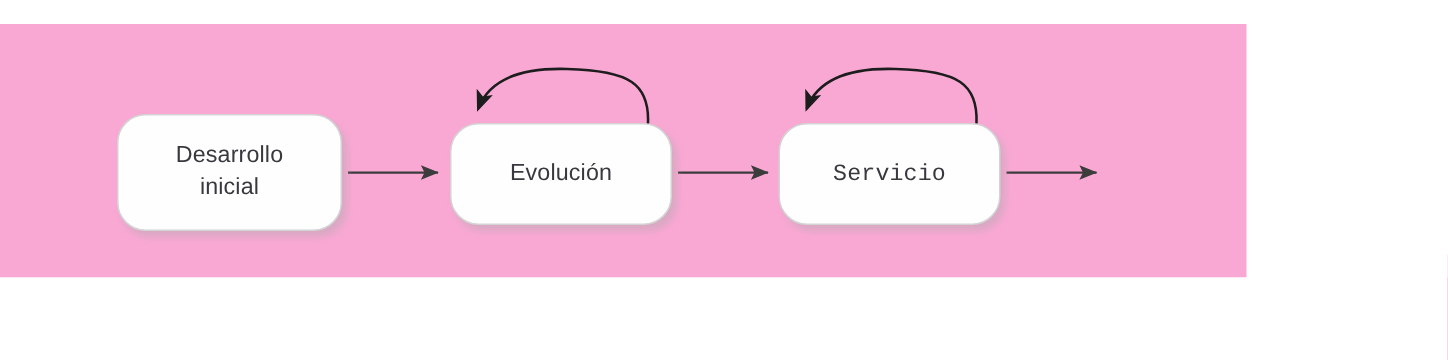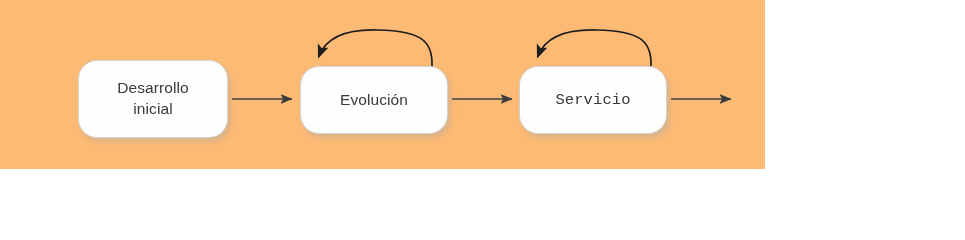--- a/index.html
+++ b/index.html
@@ -3,25 +3,26 @@
 <meta charset="utf-8">
 <title>Diagrama de ciclo de vida del software</title>
 <style>
   html, body {
     margin: 0;
     padding: 0;
     background: #ffffff;
   }
   #canvas {
     position: relative;
-    width: 765px;
+    width: 831px;
     height: 169px;
-    background: #fdba74;
+    background: #f9a8d4;
     overflow: hidden;
     font-family: "Liberation Sans", sans-serif;
+    margin-top: 16px;
   }
   #arrow-layer {
     position: absolute;
     left: 0;
     top: 0;
     width: 965px;
     height: 169px;
     pointer-events: none;
   }
   .node {

